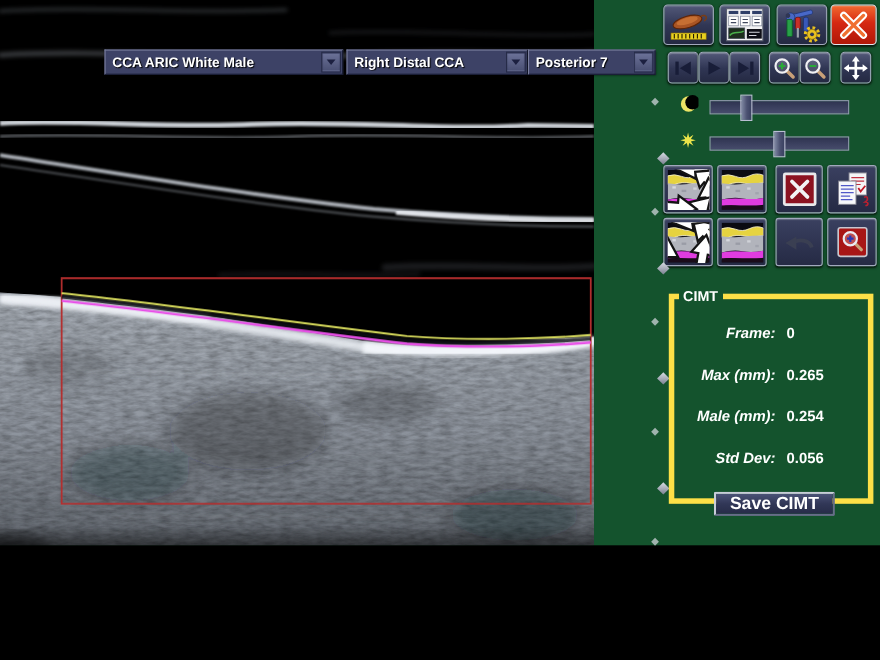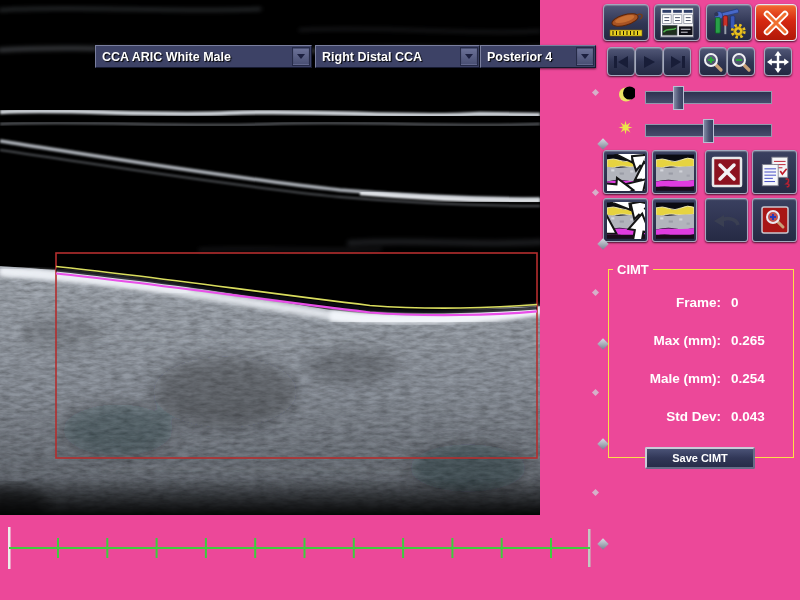--- a/index.html
+++ b/index.html
@@ -1,16 +1,16 @@
 <!DOCTYPE html>
 <html style="--dropdown-bg: #3d4266; --roi-red: #b42e2e; --trace-yellow: #d9dd5e; --trace-magenta: #e84fe8; --ruler-green: #3ecc3e; --close-red: #d62812;"><head>
 <meta charset="utf-8">
 <style>
   html,body{margin:0;padding:0;background:#000;}
-  .stage{position:relative;width:800px;height:600px;background:#ec4899;overflow:hidden;
+  .stage{position:relative;width:800px;height:496px;background:#14532d;overflow:hidden;
          font-family:"Liberation Sans",sans-serif;color:#fff;}
 
   
   .us-wrap{position:absolute;left:0;top:0;width:540px;height:515px;}
 
   
   .dd{position:absolute;top:45px;height:21px;display:flex;align-items:center;
       background:var(--dropdown-bg,#3d4266);
       border:1px solid #161a30;border-top-color:#7a7f9e;border-left-color:#7a7f9e;
       box-shadow:0 1px 2px rgba(0,0,0,.6);}
@@ -34,30 +34,30 @@
   .row1{top:150px;} .row2{top:198px;}
 
   
   .slider{position:absolute;width:127px;height:13px;box-sizing:border-box;
       background:linear-gradient(#2e3350,#474c6c);border:1px solid #9298ae;}
   .slider .handle{position:absolute;top:-6px;width:11px;height:24px;box-sizing:border-box;
       background:linear-gradient(90deg,#818aa4,#4c5272 55%,#394060);border:1px solid #b9bed2;}
 
   
   .cimt{position:absolute;left:608px;top:262px;width:186px;height:196px;box-sizing:border-box;
-      border:1px solid #fde047;padding:18px 0 0 0;margin:0;}
+      border:5px solid #fde047;padding:18px 12px 0 0;margin:0;}
   .cimt legend{font-size:13px;font-weight:bold;color:#fff;padding:0 4px;margin-left:4px;}
   .meas-row{display:flex;justify-content:flex-end;align-items:baseline;
       padding-right:14px;margin-bottom:21px;height:17px;}
-  .meas-label{font-size:13.5px;font-weight:bold;color:#fff;text-align:right;}
+  .meas-label{font-size:13.5px;font-weight:bold;color:#fff;text-align:right;font-style:italic;}
   .meas-value{width:48px;margin-left:10px;font-size:13.5px;font-weight:bold;color:#fff;text-align:left;}
   .save-btn{display:block;margin-left:36px;width:110px;height:22px;
       background:linear-gradient(180deg,#4a5276,#313757 50%,#272c48);
       border:2px solid;border-color:#c8ccd8 #676d88 #676d88 #c8ccd8;border-radius:2px;
-      color:#fff;font-size:11px;font-weight:bold;font-family:"Liberation Sans",sans-serif;
+      color:#fff;font-size:16px;font-weight:bold;font-family:"Liberation Sans",sans-serif;
       text-align:center;line-height:17px;}
 
   
   .diamond-col{position:absolute;left:0;top:0;width:0;height:0;}
   .dmd-small{position:absolute;width:5px;height:5px;background:#cfd3da;transform:rotate(45deg);opacity:.75;}
   .dmd-large{position:absolute;width:8px;height:8px;transform:rotate(45deg);
       background:linear-gradient(135deg,#d8dce4,#7a8090);}
 
   .ruler-wrap{position:absolute;left:0;top:520px;width:600px;height:60px;}
 </style>
@@ -173,21 +173,21 @@
         <i></i>
       </span>
   </div>
   <div class="dd" style="left:315px;width:163px;">
     <span class="dd-label">Right Distal CCA</span>
     <span class="dd-arrow">
         <i></i>
       </span>
   </div>
   <div class="dd" style="left:480px;width:114px;">
-    <span class="dd-label">Posterior 4</span>
+    <span class="dd-label">Posterior 7</span>
     <span class="dd-arrow">
         <i></i>
       </span>
   </div>
 
   <div class="btn icon-btn" style="left:603px;">
     <svg width="40" height="30" viewBox="0 0 40 30">
       <rect x="4" y="22" width="32" height="6" fill="#e8d020" stroke="#80680c" stroke-width="0.6"></rect>
       <g stroke="#201800" stroke-width="1">
           <line x1="7" y1="23" x2="7" y2="27"></line>
@@ -432,21 +432,21 @@
     <div class="meas-row">
       <span class="meas-label">Max (mm):</span>
       <span class="meas-value">0.265</span>
     </div>
     <div class="meas-row">
       <span class="meas-label">Male (mm):</span>
       <span class="meas-value">0.254</span>
     </div>
     <div class="meas-row">
       <span class="meas-label">Std Dev:</span>
-      <span class="meas-value">0.043</span>
+      <span class="meas-value">0.056</span>
     </div>
     <button class="save-btn">Save CIMT</button>
   </fieldset>
 
   <div class="ruler-wrap">
     <svg width="600" height="60" viewBox="0 0 600 60">
       <rect x="8" y="7" width="2.5" height="42" fill="#eceeec"></rect>
       <rect x="588" y="9" width="2.5" height="38" fill="#c2c8c2"></rect>
       <line x1="9" y1="28" x2="590" y2="28" stroke="var(--ruler-green,#3ecc3e)" stroke-width="2"></line>
       <g>

